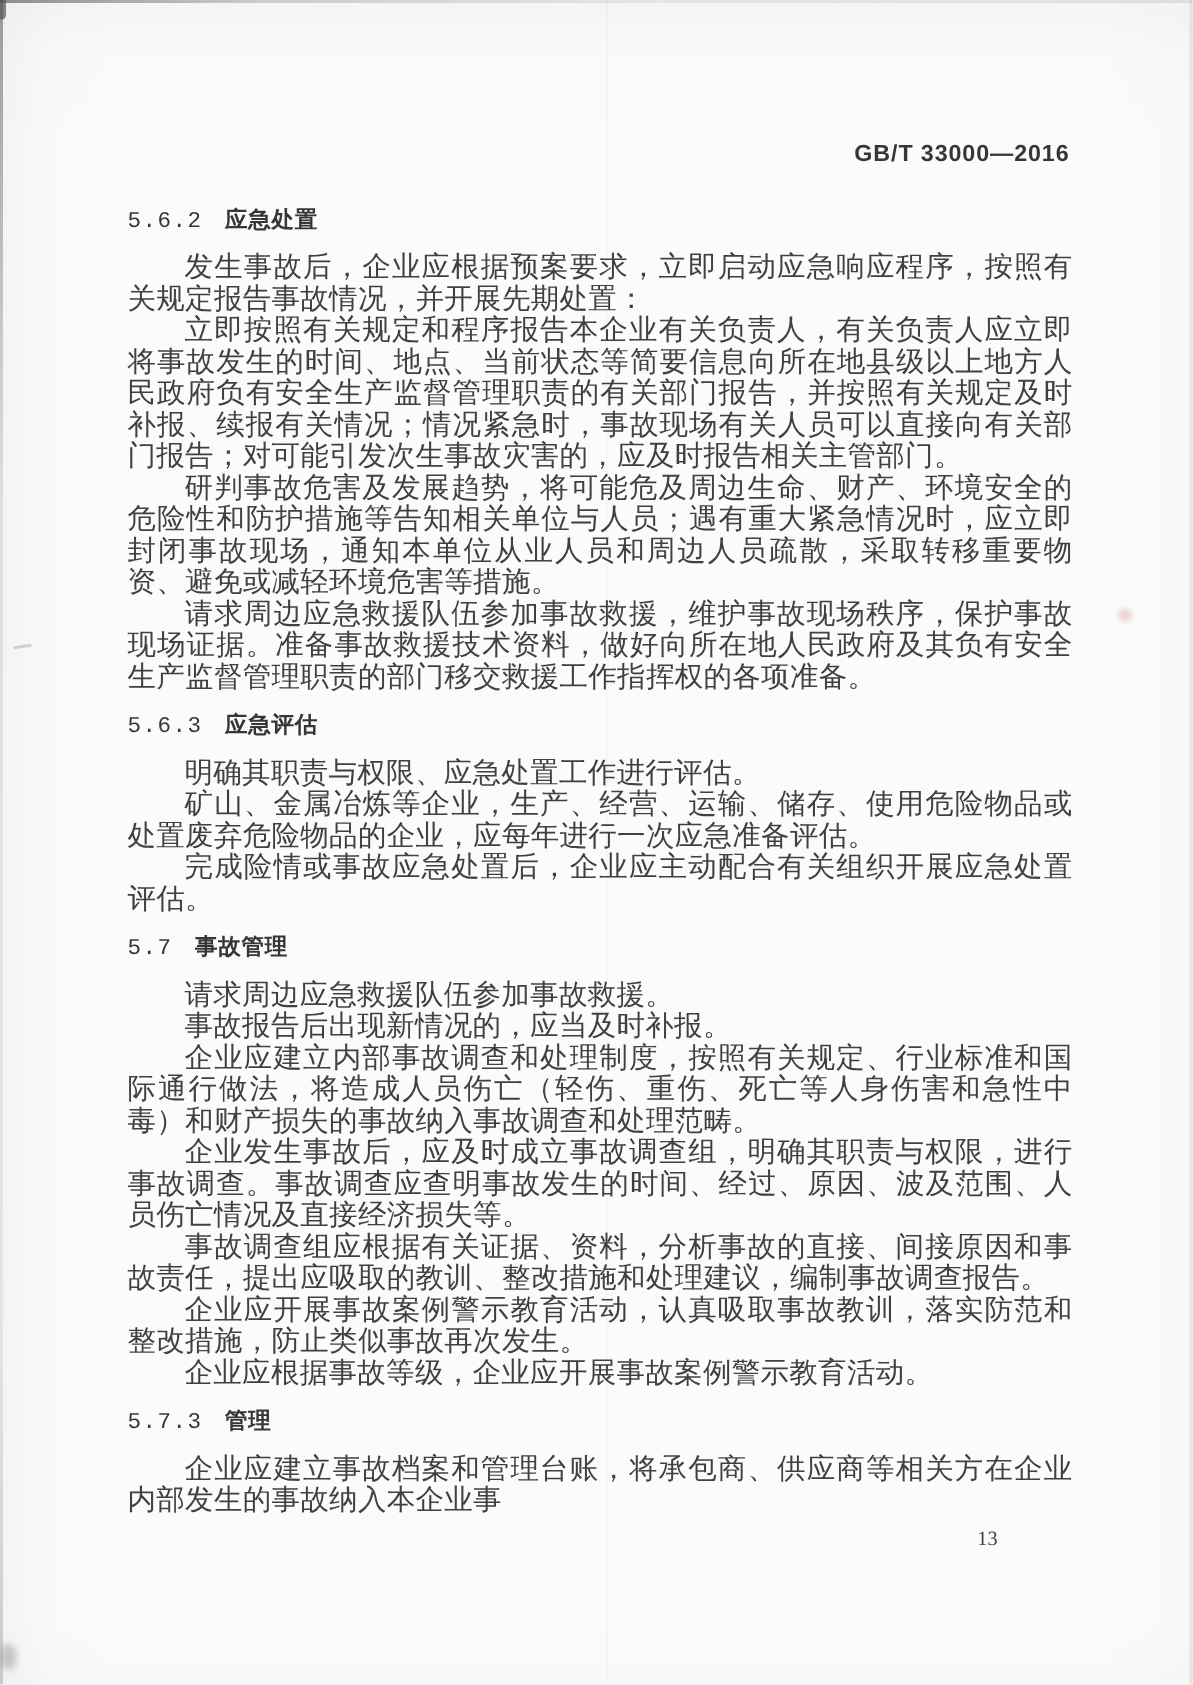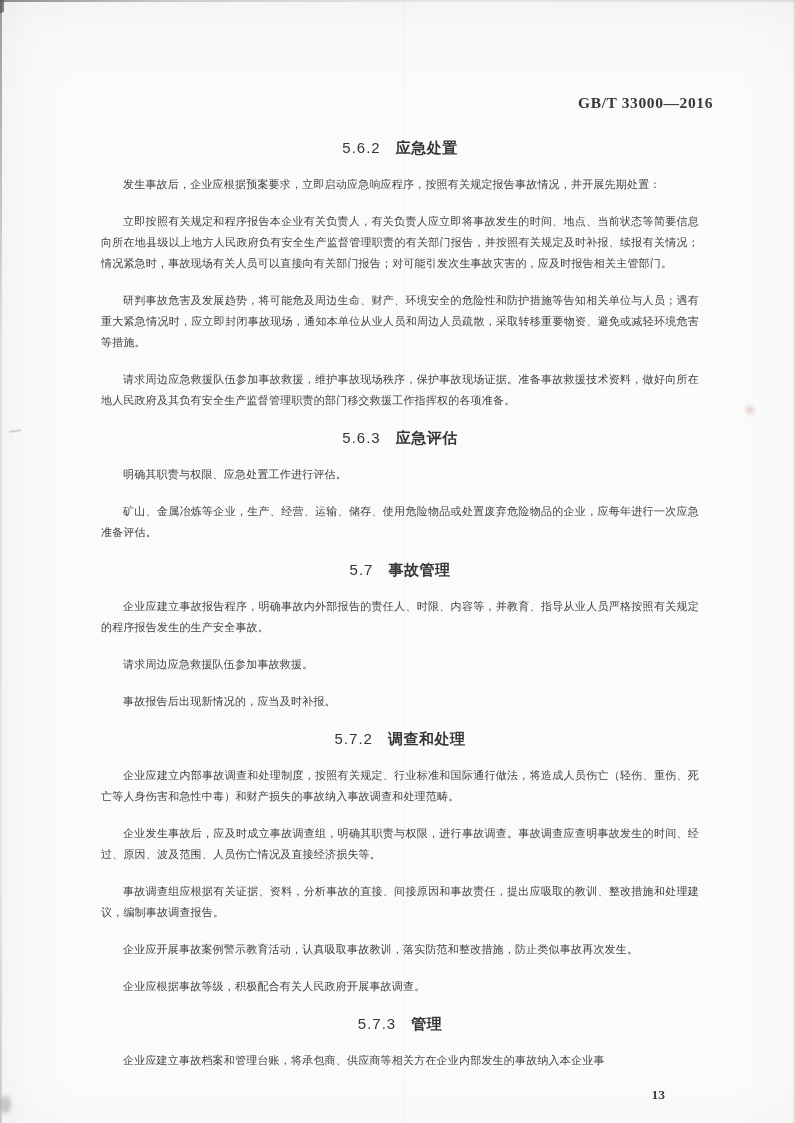--- a/index.html
+++ b/index.html
@@ -57,64 +57,62 @@
   }
 
   
   .content {
     position: absolute;
     left: 85px;
     top: 94px;
     width: 630px;
   }
   .doc-header {
-    font-family: Liberation Serif, serif;
+    font-family: Liberation Sans, sans-serif;
     font-weight: 700;
     font-size: 15.5px;
     line-height: 17px;
     letter-spacing: .6px;
     text-align: right;
     color: var(--heading-text, #35353c);
     margin: 0 2px 26px 0;
   }
   .doc-body { width: 100%; }
   .heading {
-    font-family: Liberation Sans, sans-serif;
+    font-family: Liberation Mono, monospace;
     font-size: 15px;
     line-height: 21px;
     font-weight: 700;
     color: var(--heading-text, #35353c);
     margin: 12px 0 10px 0;
     letter-spacing: .5px;
-    text-align: center;
   }
   .heading .hnum {
     font-weight: 400;
     letter-spacing: 1px;
     margin-right: 15px;
     color: var(--heading-text, #35353c);
   }
   .para {
-    font-size: 11px;
+    font-size: 19px;
     line-height: 21px;
-    margin: 16px;
+    margin: 0;
     text-align: justify;
     text-indent: 2em;
     letter-spacing: 0.2px;
     color: var(--text, #3f3f46);
   }
   .page-number {
     font-family: "Liberation Serif", "DejaVu Serif", serif;
     font-size: 13.5px;
     line-height: 16px;
     text-align: right;
     padding-right: 50px;
     margin-top: 7px;
     color: var(--text, #3f3f46);
-    font-weight: bold;
   }
 </style>
 </head>
 <body>
 
 <div class="page">
 
   <div class="edge-top"></div>
   <div class="edge-left"></div>
   <div class="edge-right"></div>
@@ -129,29 +127,28 @@
 
     <main class="doc-body">
         <h2 class="heading"><span class="hnum">5.6.2</span><span class="httl">应急处置</span></h2>
         <p class="para">发生事故后，企业应根据预案要求，立即启动应急响应程序，按照有关规定报告事故情况，并开展先期处置：</p>
         <p class="para">立即按照有关规定和程序报告本企业有关负责人，有关负责人应立即将事故发生的时间、地点、当前状态等简要信息向所在地县级以上地方人民政府负有安全生产监督管理职责的有关部门报告，并按照有关规定及时补报、续报有关情况；情况紧急时，事故现场有关人员可以直接向有关部门报告；对可能引发次生事故灾害的，应及时报告相关主管部门。</p>
         <p class="para">研判事故危害及发展趋势，将可能危及周边生命、财产、环境安全的危险性和防护措施等告知相关单位与人员；遇有重大紧急情况时，应立即封闭事故现场，通知本单位从业人员和周边人员疏散，采取转移重要物资、避免或减轻环境危害等措施。</p>
         <p class="para">请求周边应急救援队伍参加事故救援，维护事故现场秩序，保护事故现场证据。准备事故救援技术资料，做好向所在地人民政府及其负有安全生产监督管理职责的部门移交救援工作指挥权的各项准备。</p>
         <h2 class="heading"><span class="hnum">5.6.3</span><span class="httl">应急评估</span></h2>
         <p class="para">明确其职责与权限、应急处置工作进行评估。</p>
         <p class="para">矿山、金属冶炼等企业，生产、经营、运输、储存、使用危险物品或处置废弃危险物品的企业，应每年进行一次应急准备评估。</p>
+        <p class="para">完成险情或事故应急处置后，企业应主动配合有关组织开展应急处置评估。</p>
         <h2 class="heading"><span class="hnum">5.7</span><span class="httl">事故管理</span></h2>
-        <p class="para">企业应建立事故报告程序，明确事故内外部报告的责任人、时限、内容等，并教育、指导从业人员严格按照有关规定的程序报告发生的生产安全事故。</p>
         <p class="para">请求周边应急救援队伍参加事故救援。</p>
         <p class="para">事故报告后出现新情况的，应当及时补报。</p>
-        <h2 class="heading"><span class="hnum">5.7.2</span><span class="httl">调查和处理</span></h2>
         <p class="para">企业应建立内部事故调查和处理制度，按照有关规定、行业标准和国际通行做法，将造成人员伤亡（轻伤、重伤、死亡等人身伤害和急性中毒）和财产损失的事故纳入事故调查和处理范畴。</p>
         <p class="para">企业发生事故后，应及时成立事故调查组，明确其职责与权限，进行事故调查。事故调查应查明事故发生的时间、经过、原因、波及范围、人员伤亡情况及直接经济损失等。</p>
         <p class="para">事故调查组应根据有关证据、资料，分析事故的直接、间接原因和事故责任，提出应吸取的教训、整改措施和处理建议，编制事故调查报告。</p>
         <p class="para">企业应开展事故案例警示教育活动，认真吸取事故教训，落实防范和整改措施，防止类似事故再次发生。</p>
-        <p class="para">企业应根据事故等级，积极配合有关人民政府开展事故调查。</p>
+        <p class="para">企业应根据事故等级，企业应开展事故案例警示教育活动。</p>
         <h2 class="heading"><span class="hnum">5.7.3</span><span class="httl">管理</span></h2>
         <p class="para">企业应建立事故档案和管理台账，将承包商、供应商等相关方在企业内部发生的事故纳入本企业事</p>
       </main>
 
     <div class="page-number">13</div>
   </div>
 </div>
 
 </body></html>

